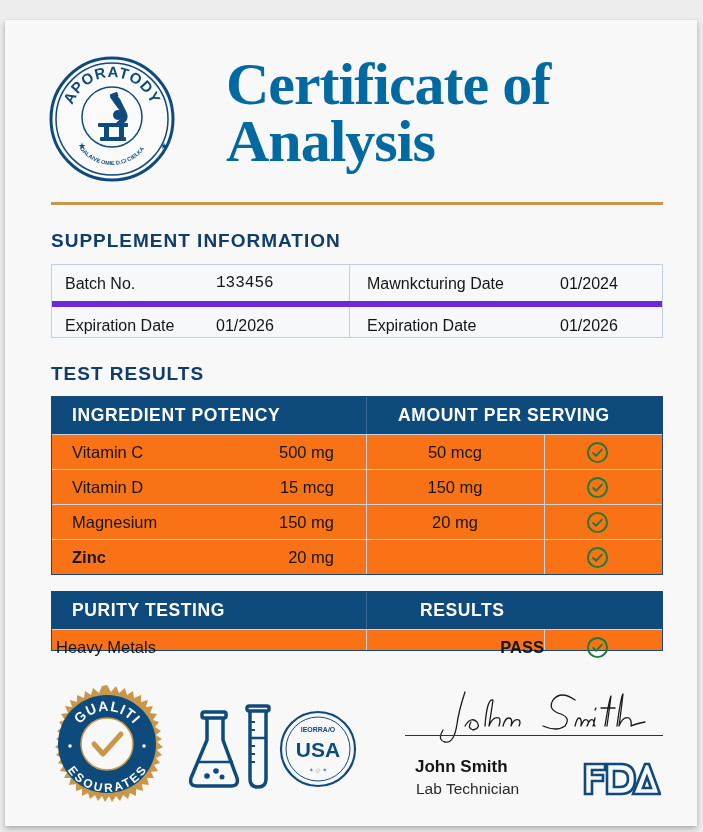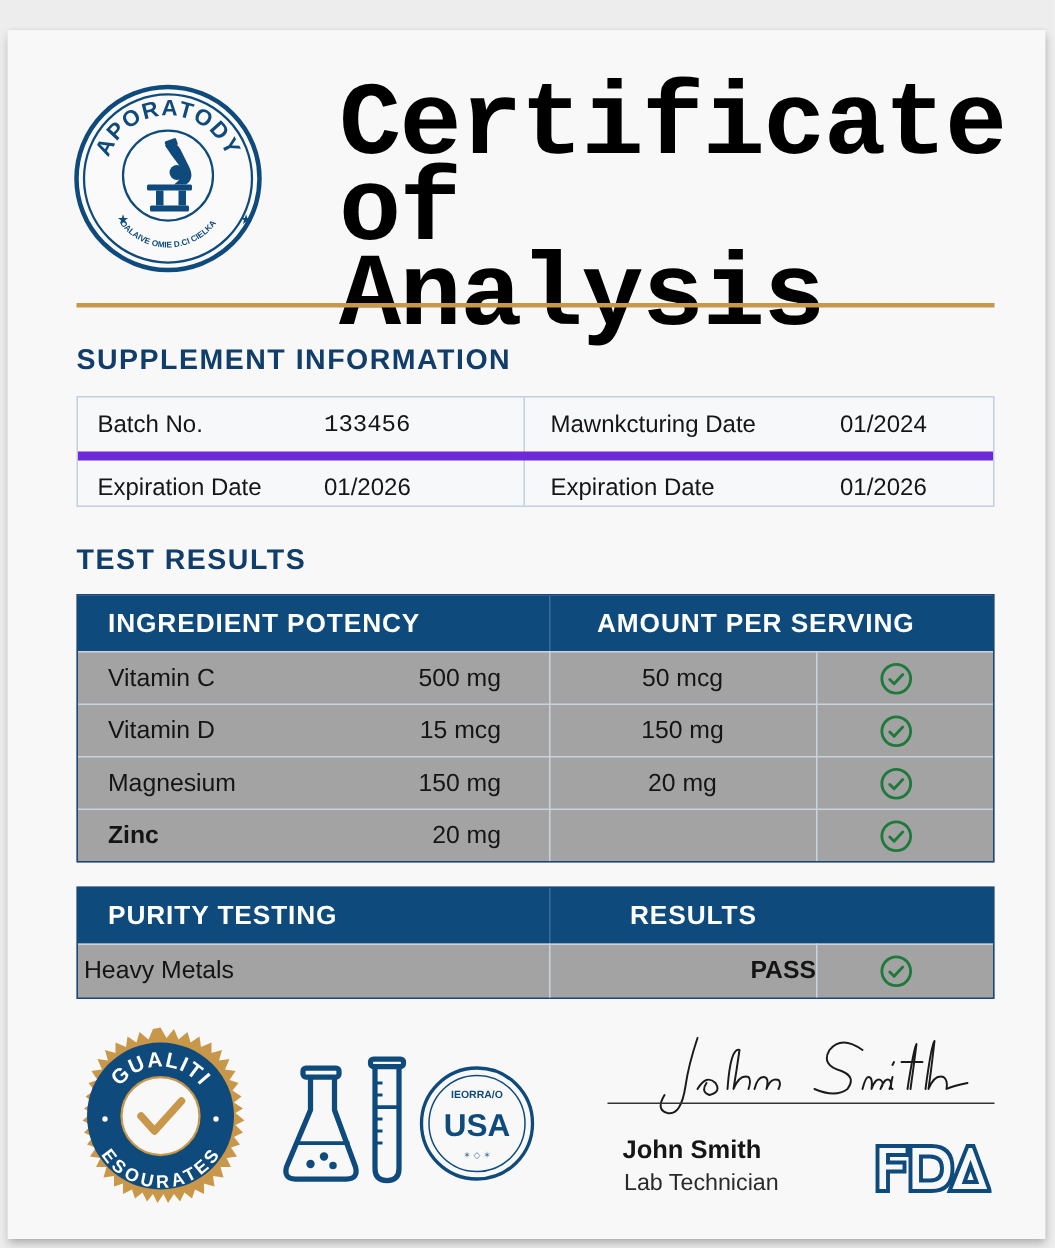--- a/index.html
+++ b/index.html
@@ -9,23 +9,23 @@
   .card {
     position: absolute; left: 5px; top: 20px; width: 692px; height: 806px;
     background: #f8f8f8;
     box-shadow: 0 3px 6px rgba(0,0,0,0.25), 0 0 2px rgba(0,0,0,0.08);
   }
 
   .logo { position: absolute; left: 48px; top: 55px; width: 128px; height: 128px; }
 
   .title {
     position: absolute; left: 226px; top: 56px;
-    font-family: Liberation Mono, monospace;
-    font-weight: bold; color: #000000;
-    font-size: 69px; line-height: 57px; letter-spacing: -1px;
+    font-family: Liberation Serif, serif;
+    font-weight: bold; color: #0369a1;
+    font-size: 60px; line-height: 57px; letter-spacing: -1px;
   }
 
   .gold-rule { position: absolute; left: 51px; top: 202px; width: 612px; height: 3px; background: #c9974a; }
 
   .section-h {
     position: absolute; left: 51px;
     font-family: "Liberation Sans", sans-serif; font-weight: bold;
     color: #103d6a; font-size: 19px; letter-spacing: 1px;
   }
 
@@ -33,21 +33,21 @@
   .info {
     position: absolute; left: 51px; top: 264px; width: 612px; height: 74px;
     border: 1px solid #c3cede; background: #f7f8fa;
   }
   .info .row { position: absolute; left: 0; width: 100%; height: 37px; }
   .info .row + .row { border-top: 6px solid #6d28d9; text-decoration: underline; }
   .info .divider { position: absolute; left: 297px; top: 0; bottom: 0; width: 1px; background: #c3cede; }
   .info .cell { position: absolute; top: 0; height: 37px; line-height: 37px; font-size: 16px; color: #151515; }
 
   
-  .tbl { position: absolute; left: 51px; width: 612px; border: 1.5px solid #19477a; background: #a3a3a3; }
+  .tbl { position: absolute; left: 51px; width: 612px; border: 1.5px solid #19477a; background: #f97316; }
   .tbl .head { position: relative; height: 37px; background: #0f4a7c; color: #fff; font-weight: bold; font-size: 17.5px; letter-spacing: 0.6px; }
   .tbl .head .h { position: absolute; top: 0; line-height: 37px; }
   .tbl .head .vsep { position: absolute; left: 314px; top: 0; bottom: 0; width: 1px; background: #3d6a96; }
   .tbl .row { position: relative; height: 35px; border-top: 1px solid #c9d3e0; }
   .tbl .row:first-of-type { border-top: none; }
   .tbl .c { position: absolute; top: 0; line-height: 35px; font-size: 16.5px; color: #151515; }
   .tbl .vline { position: absolute; top: 37px; bottom: 0; width: 1px; background: #c9d3e0; }
   .check { position: absolute; top: 6px; width: 23px; height: 23px; }
 
   .sig-line { position: absolute; left: 405px; top: 735px; width: 258px; height: 1px; background: #333; }
@@ -153,21 +153,21 @@
     <span class="c" style="left:20px;font-weight:bold;">Zinc</span>
     <span class="c" style="right:328px;">20 mg</span>
     <span class="c" style="left:314px; width:178px; text-align:center;"></span>
     <svg class="check" style="left:534px;" viewBox="0 0 24 24">
         <circle cx="12" cy="12" r="10" fill="none" stroke="#1e7a3a" stroke-width="2"></circle>
         <path d="M7.5 12.5l3 3 6-6.5" fill="none" stroke="#1e7a3a" stroke-width="2" stroke-linecap="round" stroke-linejoin="round"></path>
       </svg>
   </div>
 </div>
 
-<div class="tbl" style="top:591px; height:75px;">
+<div class="tbl" style="top:591px; height:60px;">
   <div class="head">
     <span class="h" style="left:20px;">PURITY TESTING</span>
     <span class="vsep"></span>
     <span class="h" style="left:368px;">RESULTS</span>
   </div>
   <div class="vline" style="left:314px;"></div>
   <div class="vline" style="left:492px;"></div>
   <div class="row">
     <span class="c" style="left:4px;">Heavy Metals</span>
     <span class="c" style="left:314px; width:178px; text-align:right; font-weight:bold;">PASS</span>

